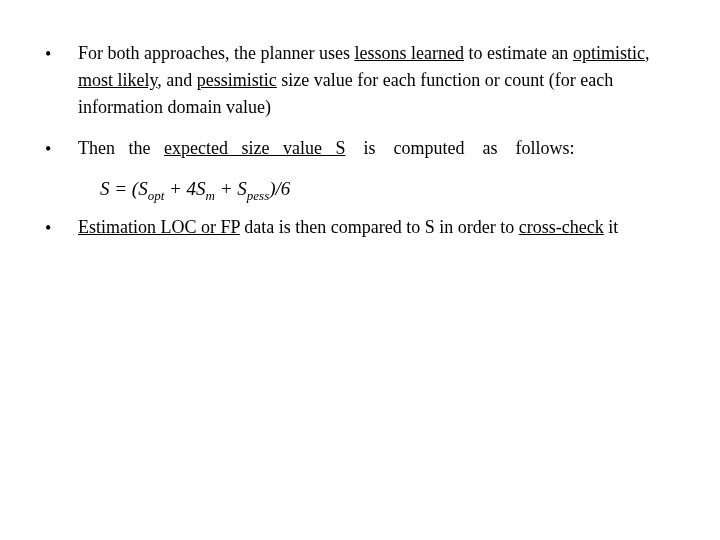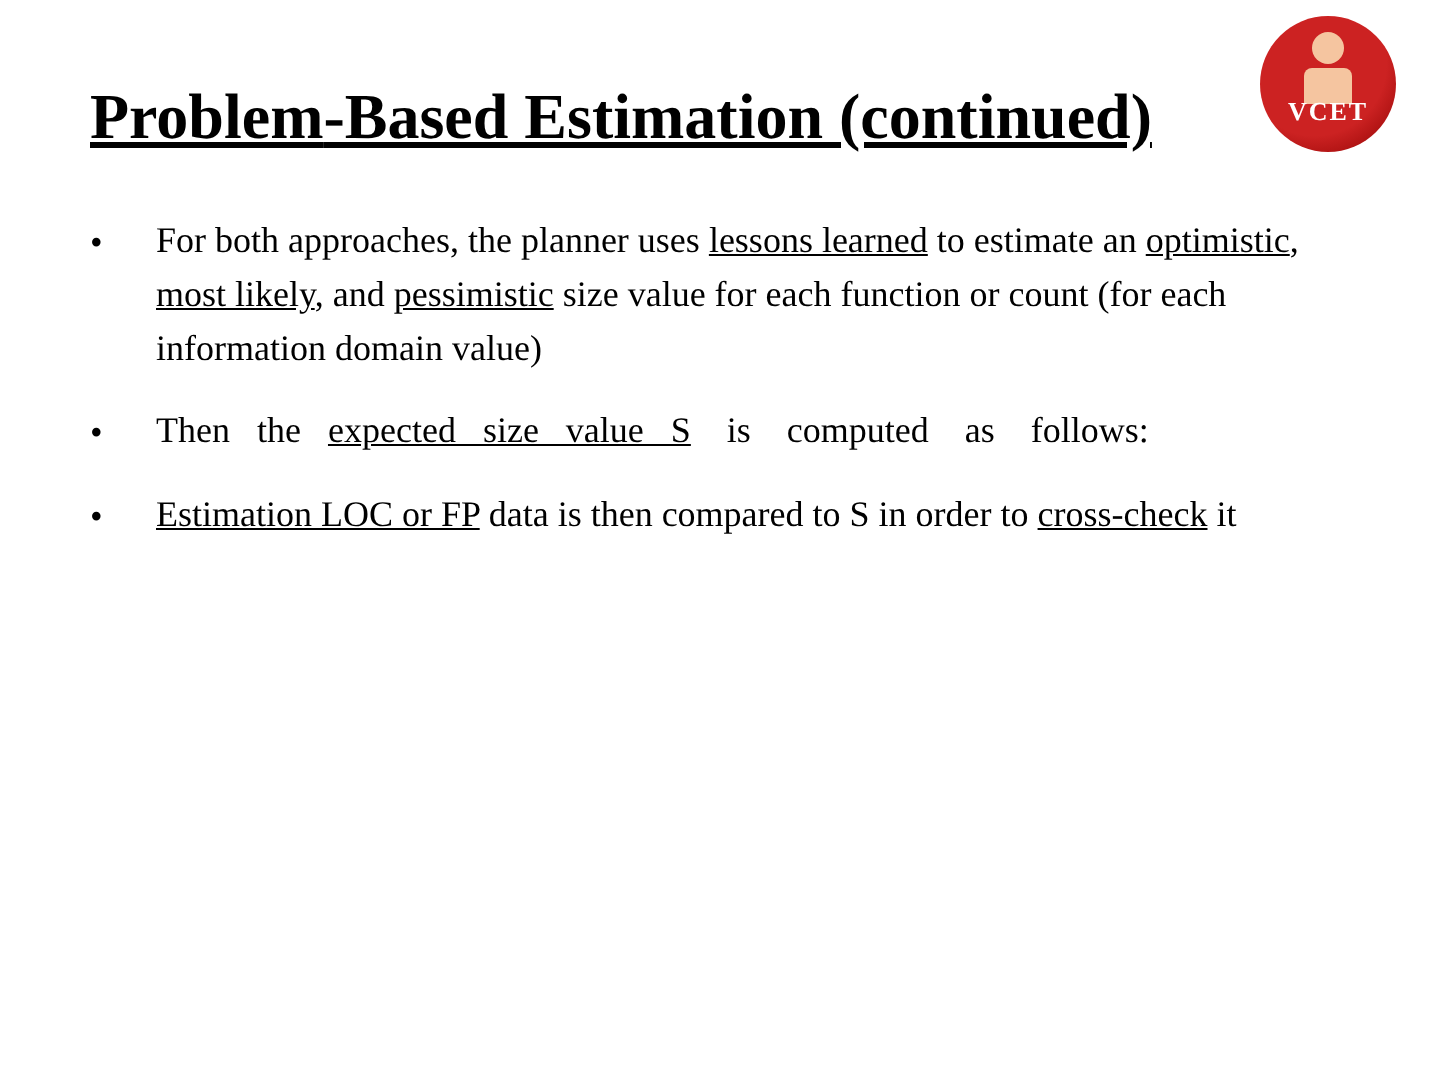--- a/index.html
+++ b/index.html
@@ -137,51 +137,43 @@
       margin-left: 55px;
       margin-top: 10px;
       margin-bottom: 10px;
     }
   </style>
 </head>
 <body>
 
 <div class="slide">
 
-  <div class="logo">
-    <div class="logo-circle">
 
-      <div class="logo-person">
-        <div class="person-head"></div>
-        <div class="person-body"></div>
-      </div>
-      <span class="logo-text">VCET</span>
-    </div>
-  </div>
-
-  <div class="title">
-    <span class="title-part-underline">Problem</span><span class="title-part-normal">-Based Estimation (continued)</span>
-  </div>
 
   <div class="content">
 
     <div class="bullet">
       <span class="bullet-dot">•</span>
       <span class="bullet-text">
         For both approaches, the planner uses <span class="underline">lessons learned</span> to estimate an <span class="underline">optimistic</span>, <span class="underline">most likely</span>, and <span class="underline">pessimistic</span> size value for each function or count (for each information domain value)
       </span>
     </div>
 
     <div class="bullet">
       <span class="bullet-dot">•</span>
       <span class="bullet-text">
         Then&nbsp;&nbsp; the&nbsp;&nbsp; <span class="underline">expected&nbsp;&nbsp;&nbsp;size&nbsp;&nbsp;&nbsp;value&nbsp;&nbsp;&nbsp;S</span>&nbsp;&nbsp;&nbsp; is&nbsp;&nbsp;&nbsp;&nbsp;computed&nbsp;&nbsp;&nbsp;&nbsp;as&nbsp;&nbsp;&nbsp;&nbsp;follows:
       </span>
     </div>
 
+    <div class="formula-line">
+      <span class="inline-formula">
+        S = (S<sub>opt</sub> + 4S<sub>m</sub> + S<sub>pess</sub>)/6
+      </span>
+    </div>
 
     <div class="bullet">
       <span class="bullet-dot">•</span>
       <span class="bullet-text">
         <span class="underline">Estimation LOC or FP</span> data is then compared to S in order to <span class="underline">cross-check</span> it
       </span>
     </div>
 
   </div>
 </div>

